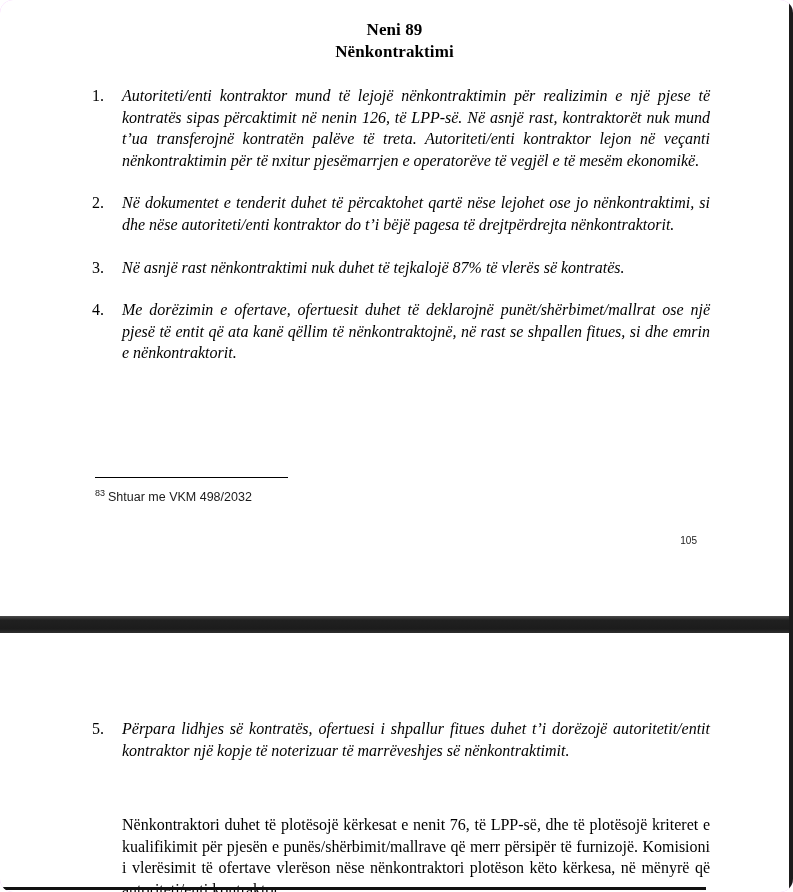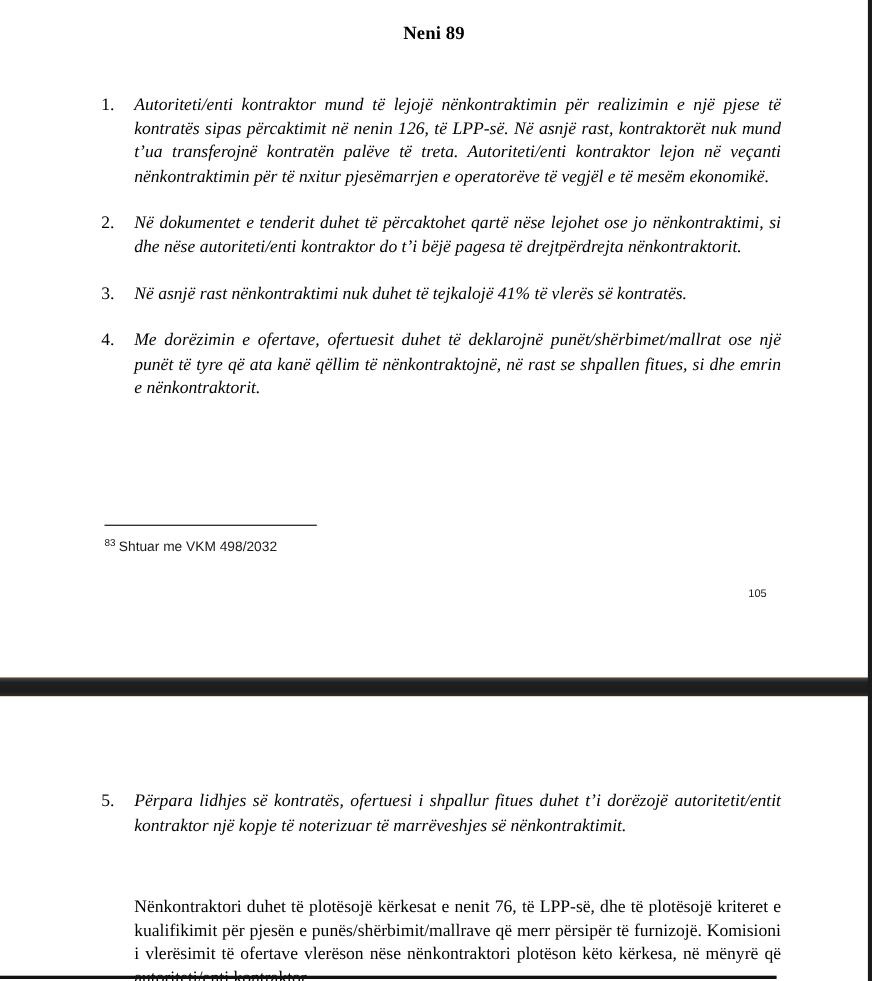--- a/index.html
+++ b/index.html
@@ -7,21 +7,21 @@
     width: 793px; height: 892px;
     background: #ffffff;
     overflow: hidden;
     font-family: "Liberation Serif", "DejaVu Serif", serif;
     color: #000000;
     position: relative;
   }
   .viewport {
     position: absolute; top: 0; left: 0;
     width: 793px; height: 892px;
-    overflow: hidden; background: #f97316;
+    overflow: hidden; background: #f0abfc; border-radius: 13px;
   }
   
   .page { position: absolute; left: 0; width: 793px; background: #ffffff; }
   .page-1 { top: 0; height: 616px; }
   .article-heading {
     position: absolute; top: 19px; left: 0; width: 789px;
     text-align: center;
     font-weight: bold;
     font-size: 17px; line-height: 22px;
     letter-spacing: 0.1px;
@@ -81,42 +81,43 @@
 </style>
 </head>
 <body>
 
 <div class="viewport">
 
   <div class="page page-1">
 
     <div class="article-heading">
       <div>Neni 89</div>
+      <div>Nënkontraktimi</div>
     </div>
 
     <div class="body-list list-p1">
 
       <div class="num-item">
         <span class="item-number">1.</span>
         <div class="item-text">Autoriteti/enti kontraktor mund të lejojë nënkontraktimin për realizimin e një pjese të kontratës sipas përcaktimit në nenin 126, të LPP-së. Në asnjë rast, kontraktorët nuk mund t’ua transferojnë kontratën palëve të treta. Autoriteti/enti kontraktor lejon në veçanti nënkontraktimin për të nxitur pjesëmarrjen e operatorëve të vegjël e të mesëm ekonomikë.</div>
       </div>
 
       <div class="num-item">
         <span class="item-number">2.</span>
         <div class="item-text">Në dokumentet e tenderit duhet të përcaktohet qartë nëse lejohet ose jo nënkontraktimi, si dhe nëse autoriteti/enti kontraktor do t’i bëjë pagesa të drejtpërdrejta nënkontraktorit.</div>
       </div>
 
       <div class="num-item">
         <span class="item-number">3.</span>
-        <div class="item-text">Në asnjë rast nënkontraktimi nuk duhet të tejkalojë 41% të vlerës së kontratës.</div>
+        <div class="item-text">Në asnjë rast nënkontraktimi nuk duhet të tejkalojë 87% të vlerës së kontratës.</div>
       </div>
 
       <div class="num-item">
         <span class="item-number">4.</span>
-        <div class="item-text">Me dorëzimin e ofertave, ofertuesit duhet të deklarojnë punët/shërbimet/mallrat ose një punët të tyre që ata kanë qëllim të nënkontraktojnë, në rast se shpallen fitues, si dhe emrin e nënkontraktorit.</div>
+        <div class="item-text">Me dorëzimin e ofertave, ofertuesit duhet të deklarojnë punët/shërbimet/mallrat ose një pjesë të entit që ata kanë qëllim të nënkontraktojnë, në rast se shpallen fitues, si dhe emrin e nënkontraktorit.</div>
       </div>
 
     </div>
 
     <div class="footnote-rule"></div>
 
     <div class="footnote">
       <span class="fn-marker">83</span><span>Shtuar me VKM 498/2032</span>
     </div>
 

